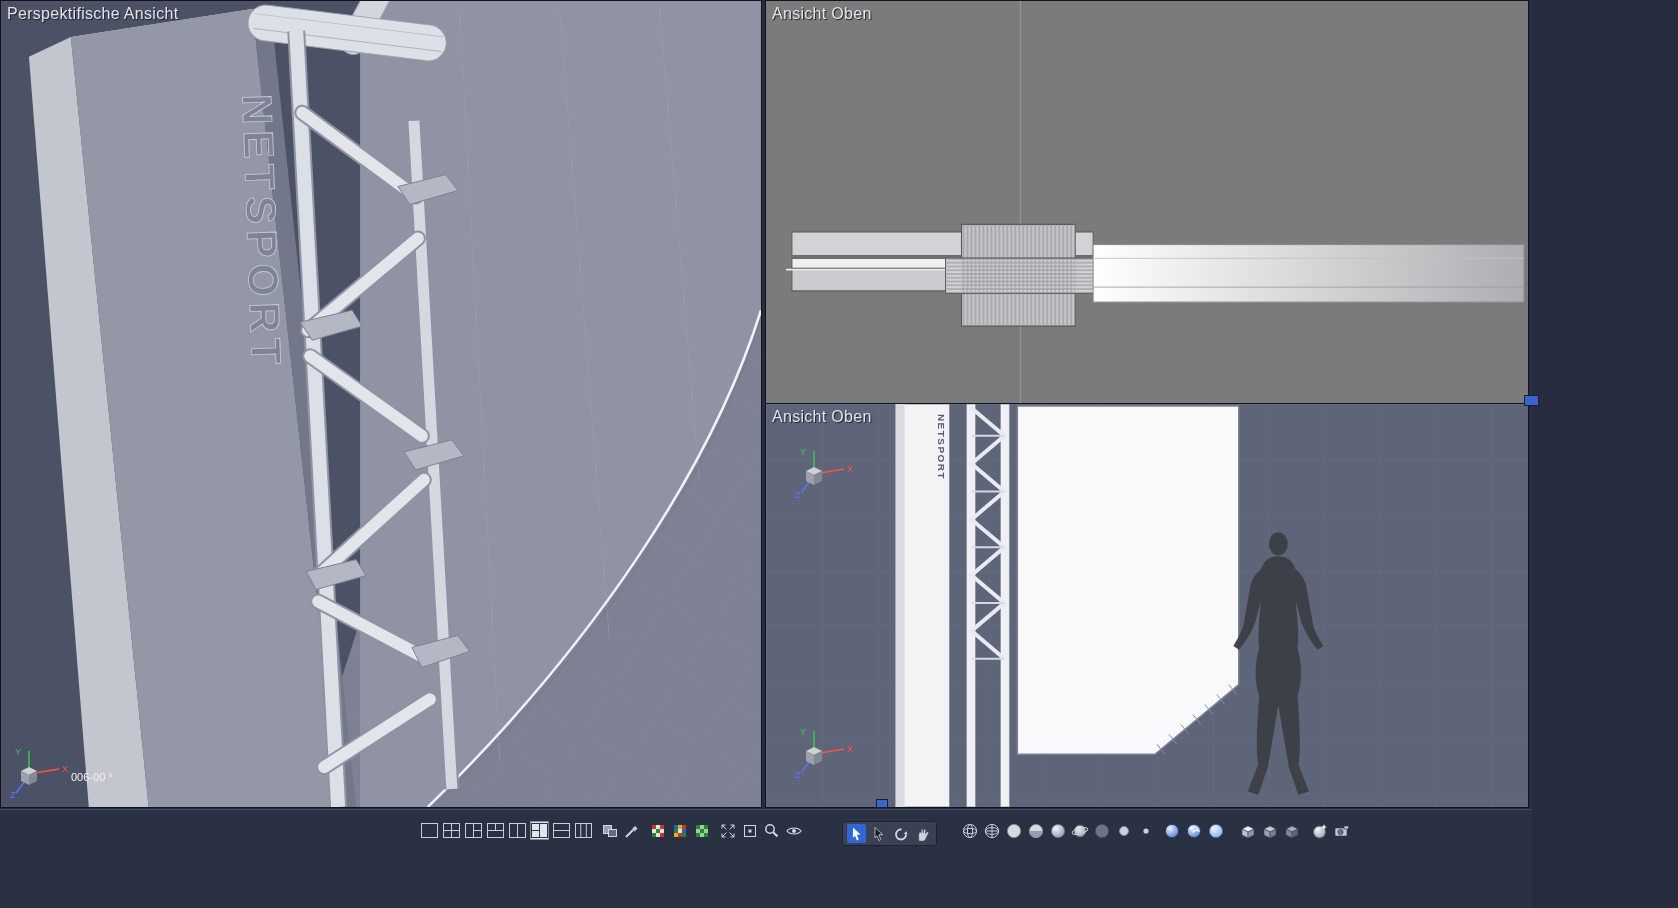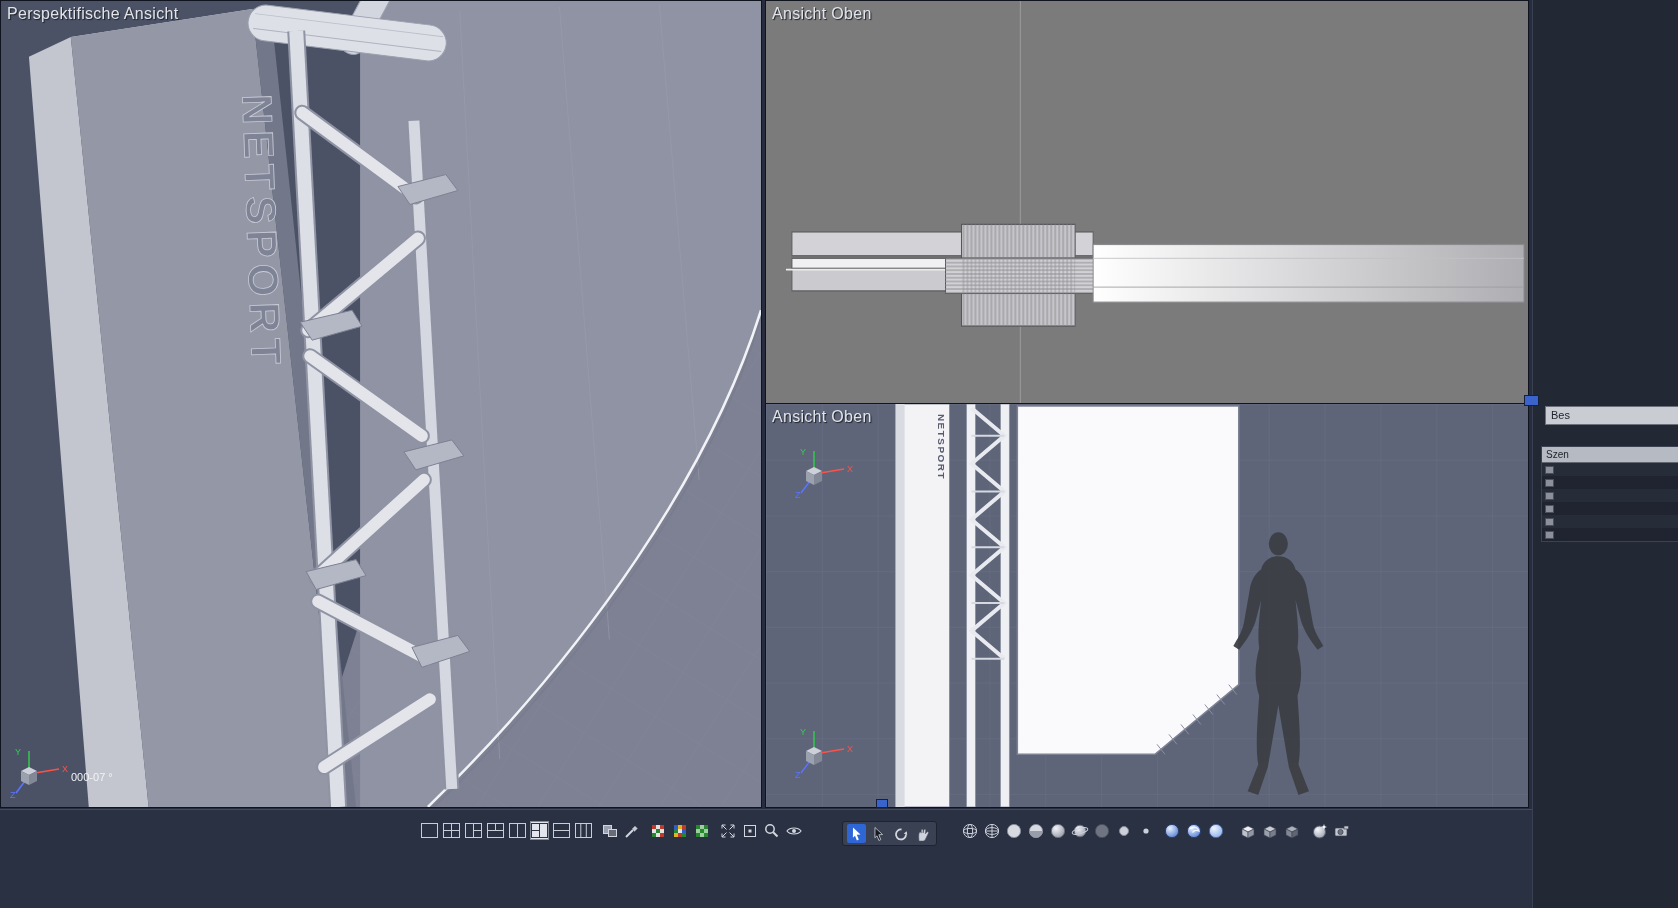--- a/index.html
+++ b/index.html
@@ -109,21 +109,21 @@
         <g fill="#b4b8c5" stroke="#7d8192">
           <polygon points="398,186 446,174 458,190 410,204"></polygon>
           <polygon points="300,322 352,310 362,326 312,340"></polygon>
           <polygon points="404,452 452,440 464,456 416,470"></polygon>
           <polygon points="306,572 356,560 366,576 316,590"></polygon>
           <polygon points="412,648 458,636 470,652 422,668"></polygon>
         </g>
       </g>
     </svg>
     <span class="vp-label">Perspektifische Ansicht</span>
-    <span class="vp-status">000-07 °</span>
+    <span class="vp-status">006-00 °</span>
     <svg class="axis" id="axis-persp" viewBox="0 0 66 56">
       <line x1="22" y1="26" x2="22" y2="8" stroke="#35c94f" stroke-width="1.5"></line>
       <line x1="28" y1="30" x2="52" y2="26" stroke="#ff5147" stroke-width="1.5"></line>
       <line x1="18" y1="38" x2="9" y2="50" stroke="#5b74ff" stroke-width="1.5"></line>
       <polygon points="14,28 22,24 30,28 22,32" fill="#cdd0d8"></polygon>
       <polygon points="14,28 22,32 22,42 14,38" fill="#9ba1ad"></polygon>
       <polygon points="22,32 30,28 30,38 22,42" fill="#838897"></polygon>
       <text x="8" y="12" font-size="9" fill="#35c94f">Y</text>
       <text x="55" y="29" font-size="9" fill="#ff5147">X</text>
       <text x="3" y="55" font-size="9" fill="#5b74ff">Z</text>
@@ -231,44 +231,20 @@
       <line x1="18" y1="38" x2="9" y2="50" stroke="#5b74ff" stroke-width="1.5"></line>
       <polygon points="14,28 22,24 30,28 22,32" fill="#cdd0d8"></polygon>
       <polygon points="14,28 22,32 22,42 14,38" fill="#9ba1ad"></polygon>
       <polygon points="22,32 30,28 30,38 22,42" fill="#838897"></polygon>
       <text x="8" y="12" font-size="9" fill="#35c94f">Y</text>
       <text x="55" y="29" font-size="9" fill="#ff5147">X</text>
       <text x="3" y="55" font-size="9" fill="#5b74ff">Z</text>
     </svg>
   </div>
 
-  <div id="sidebar">
-    <div id="bes-button">Bes</div>
-    <div id="szene-panel">
-      <div id="szene-header">Szen</div>
-      <div class="szene-row">
-          <span class="row-icon"></span>
-        </div>
-      <div class="szene-row">
-          <span class="row-icon"></span>
-        </div>
-      <div class="szene-row">
-          <span class="row-icon"></span>
-        </div>
-      <div class="szene-row">
-          <span class="row-icon"></span>
-        </div>
-      <div class="szene-row">
-          <span class="row-icon"></span>
-        </div>
-      <div class="szene-row">
-          <span class="row-icon"></span>
-        </div>
-    </div>
-  </div>
 
   <div class="scroll-marker" id="marker-front"></div>
   <div class="scroll-marker" id="marker-side"></div>
 
   <div id="toolbar">
 
     <div class="tgroup" style="left:420px">
       <span class="ticon">
         <svg width="17" height="15">
             <rect x="0.5" y="0.5" width="16" height="14" fill="none" stroke="currentColor"></rect>

